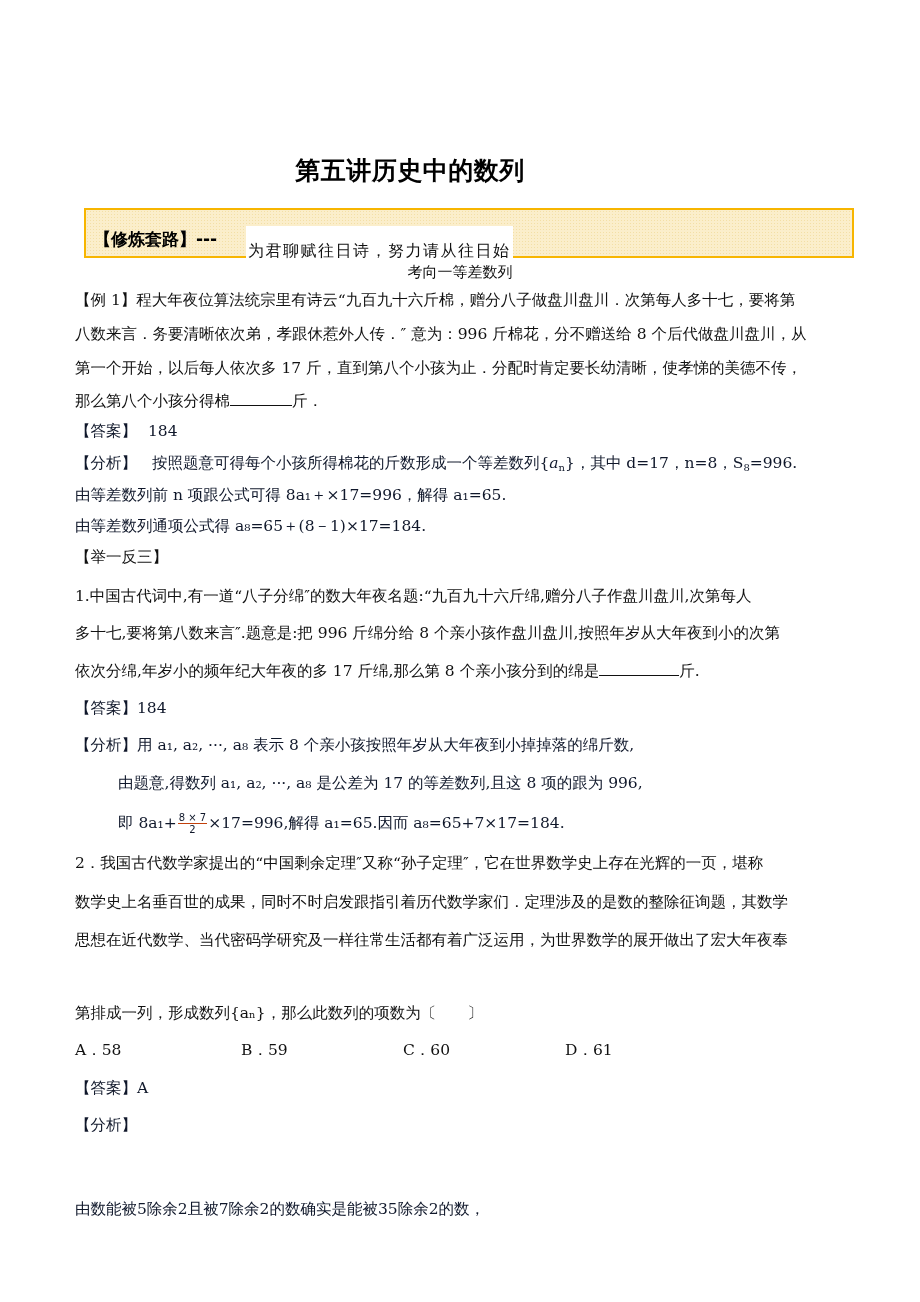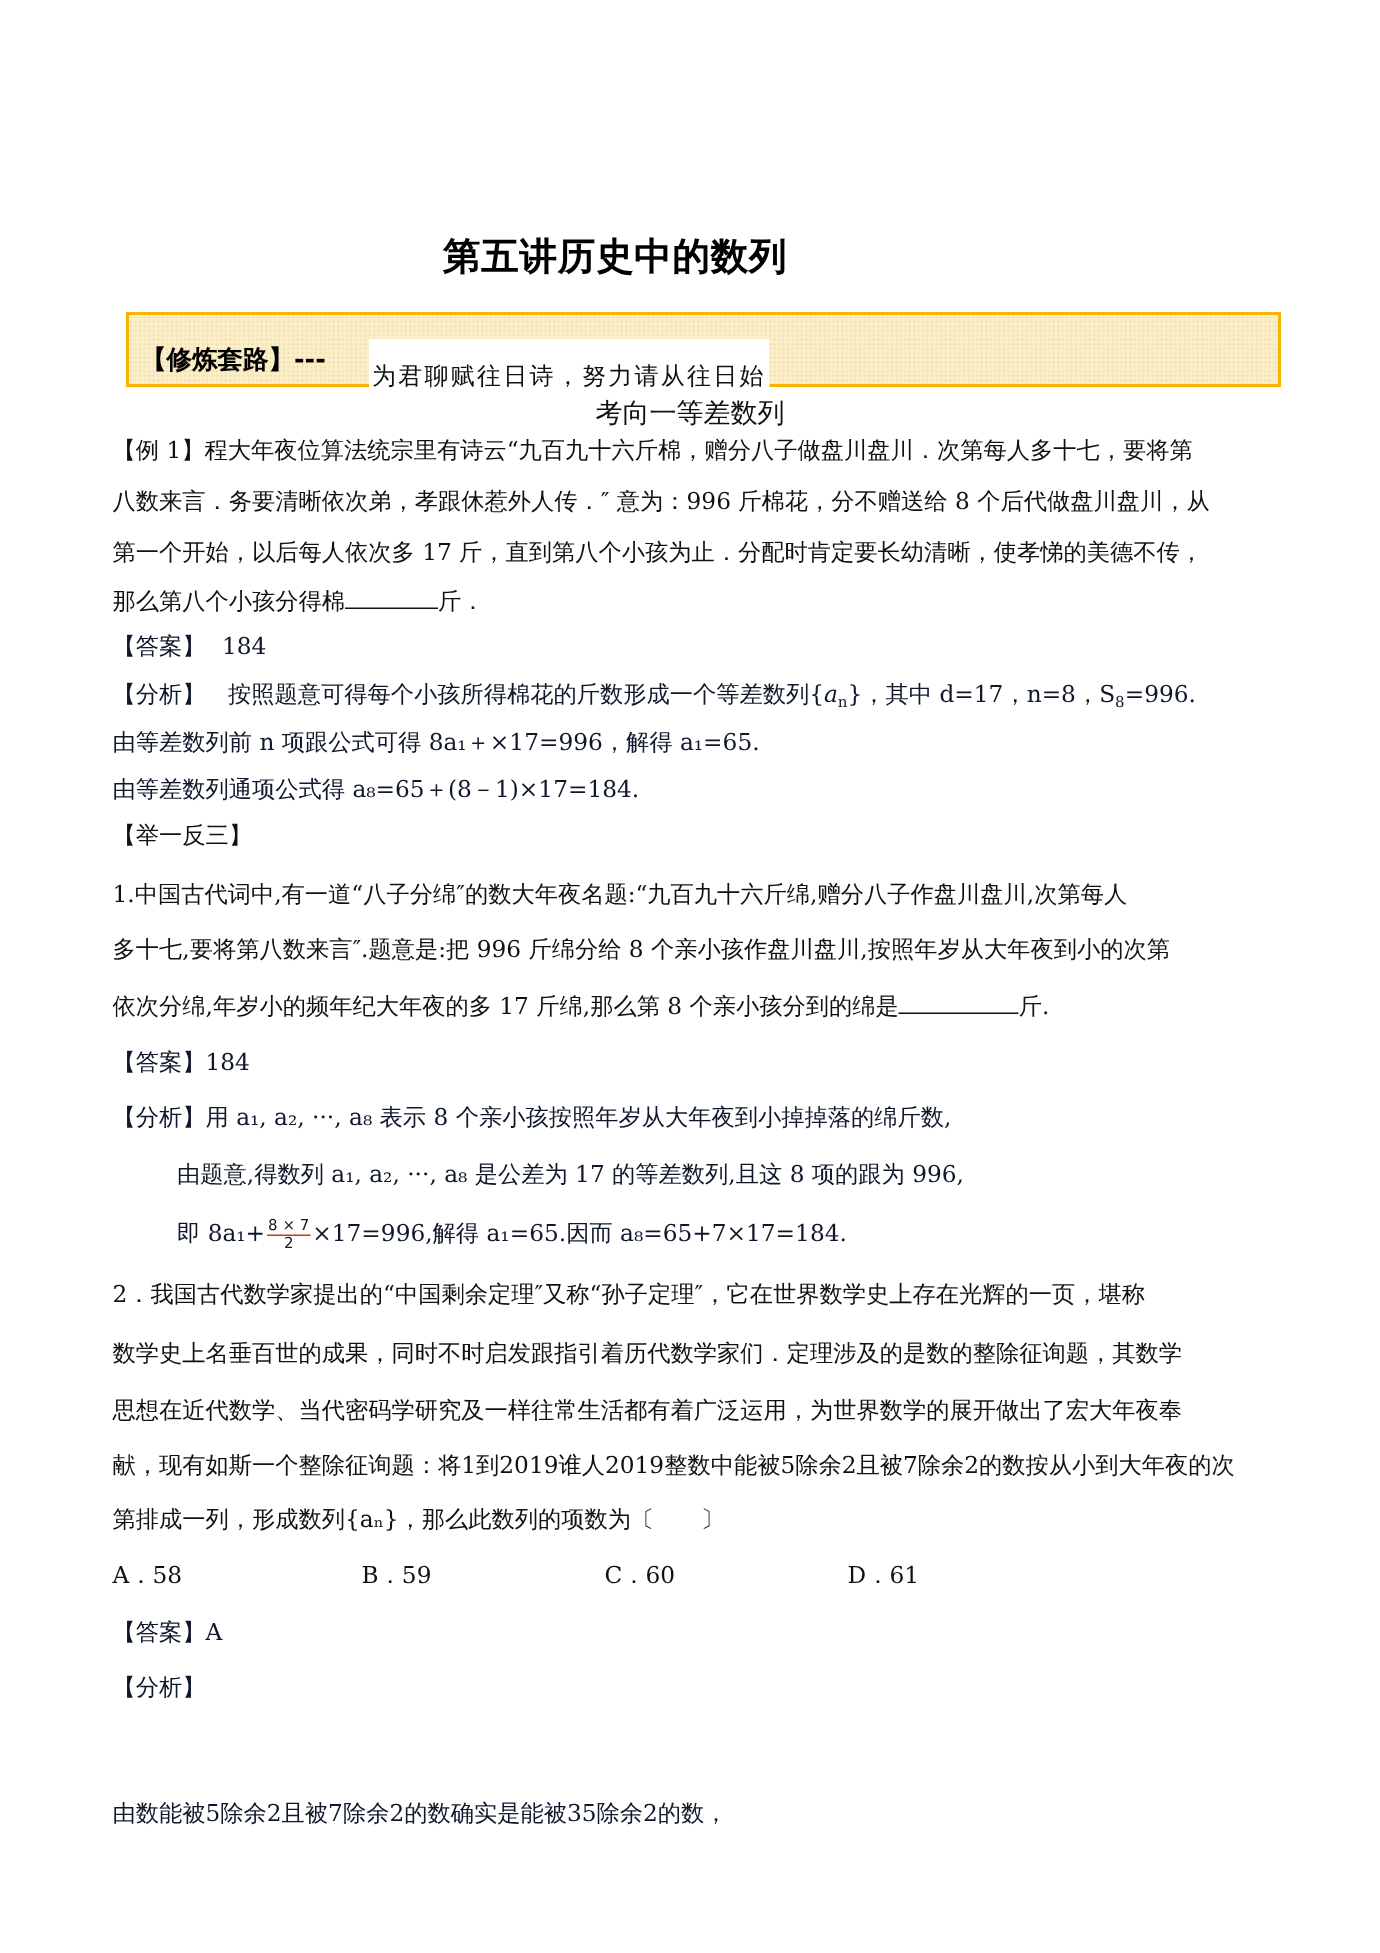--- a/index.html
+++ b/index.html
@@ -70,21 +70,21 @@
     line-height: 26px;
     letter-spacing: 1.5px;
     color: #111;
   }
   .section-heading {
     position: absolute;
     top: 263px;
     left: 0;
     width: 920px;
     text-align: center;
-    font-size: 18px;
+    font-size: 15px;
   }
   .line {
     position: absolute;
     left: 75px;
     font-size: 15.5px;
     line-height: 20px;
     white-space: nowrap;
     color: #111;
   }
   .red { color: #0f172a; }
@@ -177,21 +177,20 @@
     <span>【分析】</span><span>用 a₁, a₂, ···, a₈ 表示 8 个亲小孩按照年岁从大年夜到小掉掉落的绵斤数,</span>
   </div>
   <div class="line red" style="top:773px; left:118px;">由题意,得数列 a₁, a₂, ···, a₈ 是公差为 17 的等差数列,且这 8 项的跟为 996,</div>
   <div class="line red" style="top:812px; left:118px;">
     <span>即 8a₁+</span><span class="frac"><span class="num">8 × 7</span><span class="den">2</span></span><span>×17=996,解得 a₁=65.因而 a₈=65+7×17=184.</span>
   </div>
 
   <div class="line" style="top:853px;">2．我国古代数学家提出的“中国剩余定理″又称“孙子定理″，它在世界数学史上存在光辉的一页，堪称</div>
   <div class="line" style="top:930px;">思想在近代数学、当代密码学研究及一样往常生活都有着广泛运用，为世界数学的展开做出了宏大年夜奉</div>
   <div class="line" style="top:892px;">数学史上名垂百世的成果，同时不时启发跟指引着历代数学家们．定理涉及的是数的整除征询题，其数学</div>
-  <div class="line" style="top:967px;">献，现有如斯一个整除征询题：将1到2019谁人2019整数中能被5除余2且被7除余2的数按从小到大年夜的次</div>
   <div class="line" style="top:1003px;">第排成一列，形成数列{aₙ}，那么此数列的项数为〔　　〕</div>
 
   <div class="options">
     <span style="left:0px;">A．58</span>
     <span style="left:166px;">B．59</span>
     <span style="left:328px;">C．60</span>
     <span style="left:490px;">D．61</span>
   </div>
 
   <div class="line red" style="top:1078px;">

